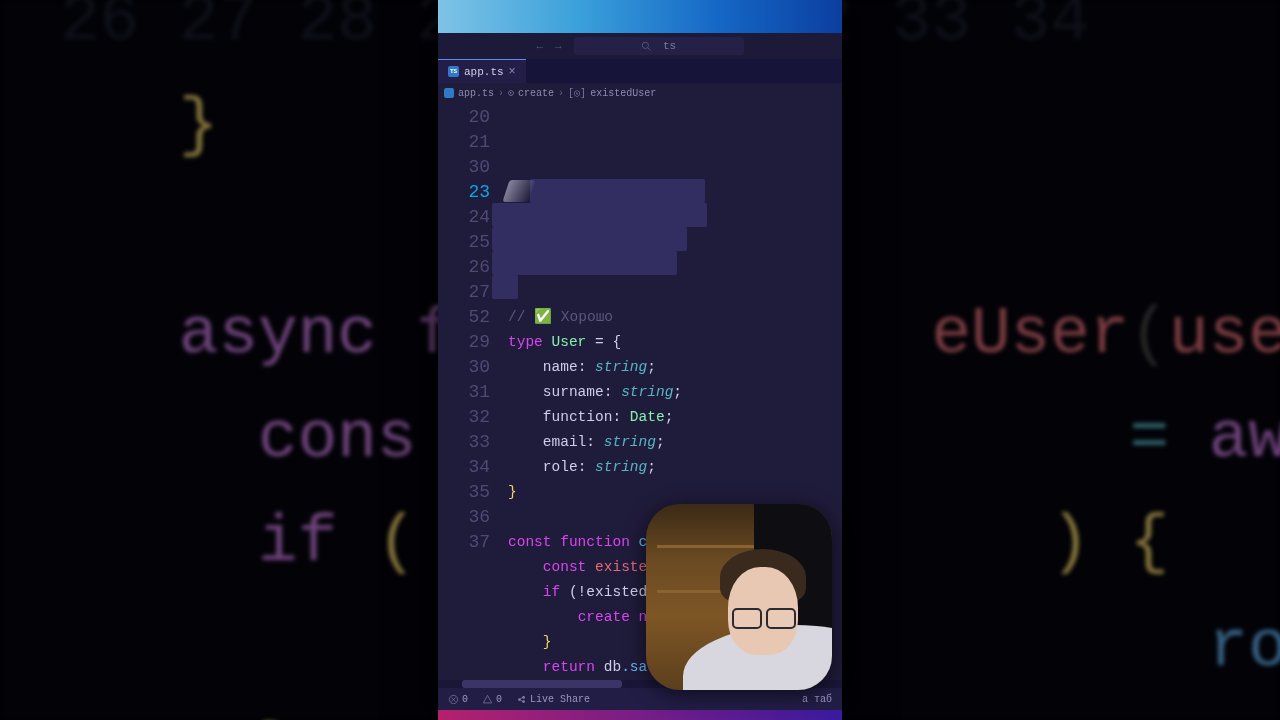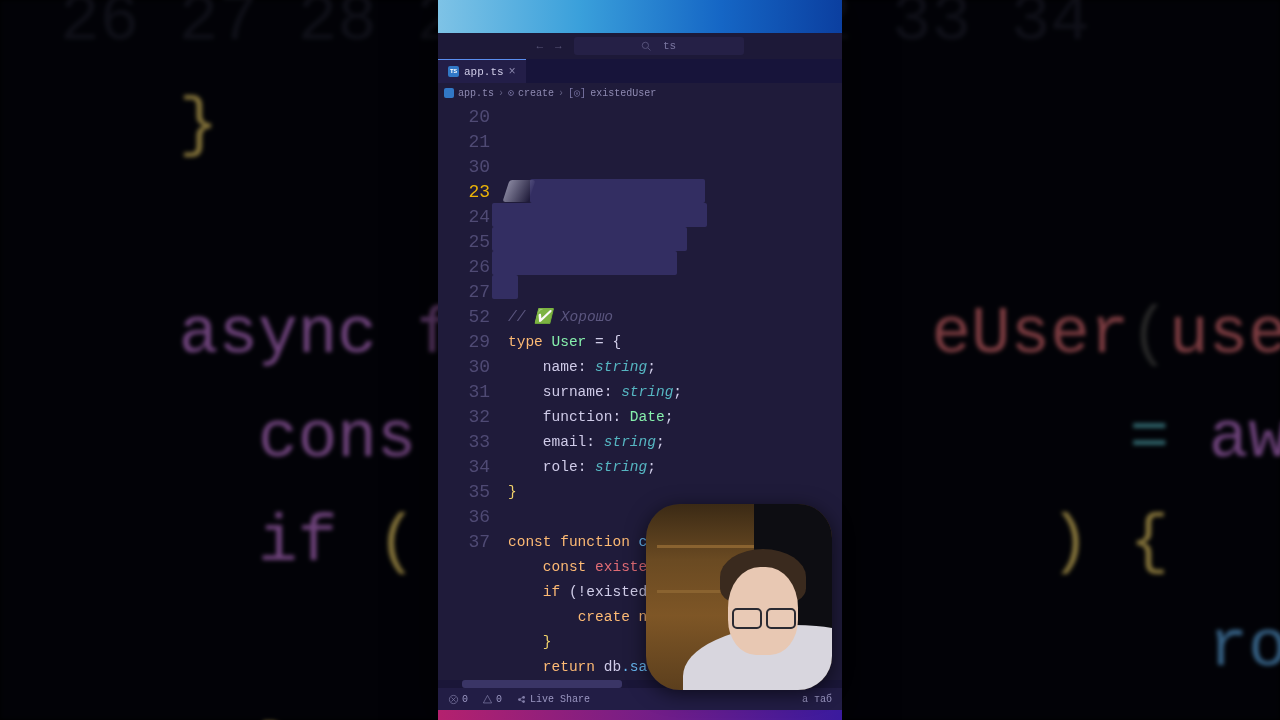--- a/index.html
+++ b/index.html
@@ -23,26 +23,26 @@
   .tab .file-icon::after{content:"TS";position:absolute;inset:0;font-size:6px;font-weight:bold;color:#fff;display:flex;align-items:center;justify-content:center;}
   .tab .close{color:#8a86ac;font-size:12px;cursor:pointer;}
   
   .crumbs{height:20px;background:#1f1b3a;display:flex;align-items:center;gap:4px;padding:0 6px;font-size:10px;color:#8d89b0;}
   .crumbs .file-icon{width:10px;height:10px;background:#3178c6;border-radius:2px;}
   .crumbs .sep{opacity:.6;}
   .crumbs .sym{color:#7a76a5;}
   
   .editor{flex:1;display:flex;background:#1f1b3a;overflow:hidden;position:relative;}
   .gutter{width:52px;text-align:right;padding:2px 10px 0 0;font-size:18px;line-height:25px;color:#4f4a74;user-select:none;}
-  .gutter .cur{color:#eab308;text-align:right;}
+  .gutter .cur{color:#0ea5e9;text-align:right;}
   .code{flex:1;padding:2px 0 0 8px;font-size:14.5px;line-height:25px;white-space:pre;color:#cfcbe8;position:relative;}
   
   .sel{position:absolute;background:#3b3570;opacity:.75;border-radius:2px;pointer-events:none;}
   
-  .cm{color:#5b567f;font-style:italic;} .kw{color:#fdba74;} .ty{color:#86efac;}
+  .cm{color:#5b567f;} .kw{color:#d946ef;} .ty{color:#86efac;}
   .id{color:#e06c75;} .fn2{color:#67b7f0;} .pl{color:#cfcbe8;} .pu{color:#f0d16a;}
   .op{color:#d0cde8;} .str{color:#98c379;} .ty2{color:#56b6c2;font-style:italic;}
   .prop{color:#cfcbe8;}
   
   .smear{position:absolute;left:6px;top:77px;width:26px;height:22px;background:linear-gradient(100deg,rgba(220,220,240,.55),rgba(120,120,160,0));transform:skewX(-18deg);border-radius:3px;pointer-events:none;}
   
   .hscroll{height:8px;background:#1a1638;}
   .hscroll .thumb{height:100%;width:160px;margin-left:24px;background:#3a3566;border-radius:3px;}
   
   .status{height:22px;background:#221d45;display:flex;align-items:center;gap:14px;padding:0 10px;font-size:10px;color:#9b97c2;}

